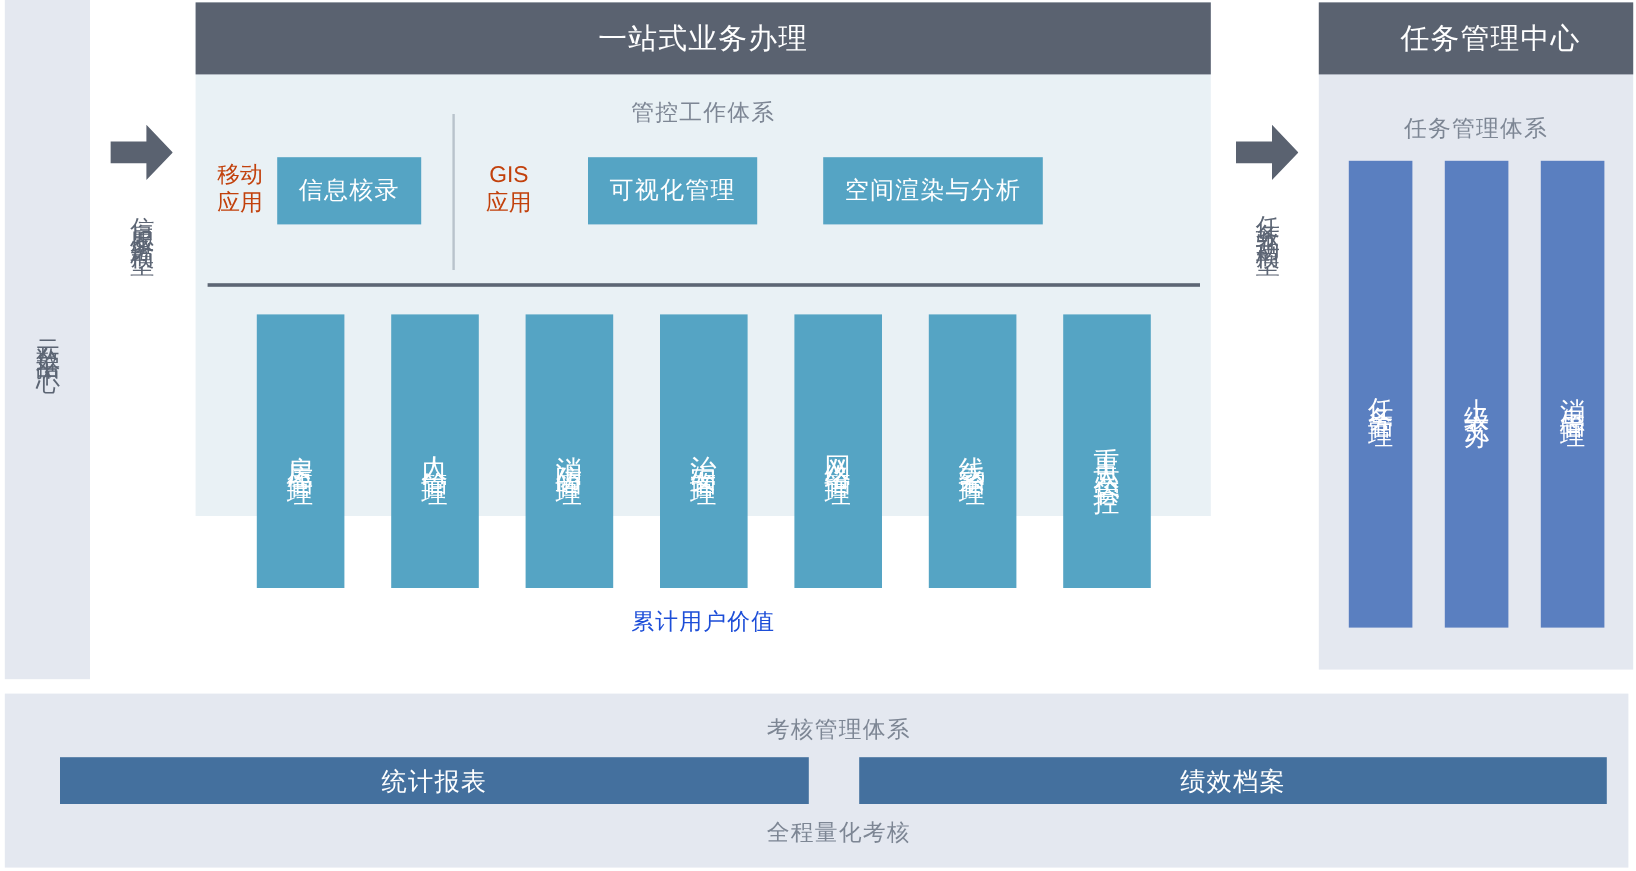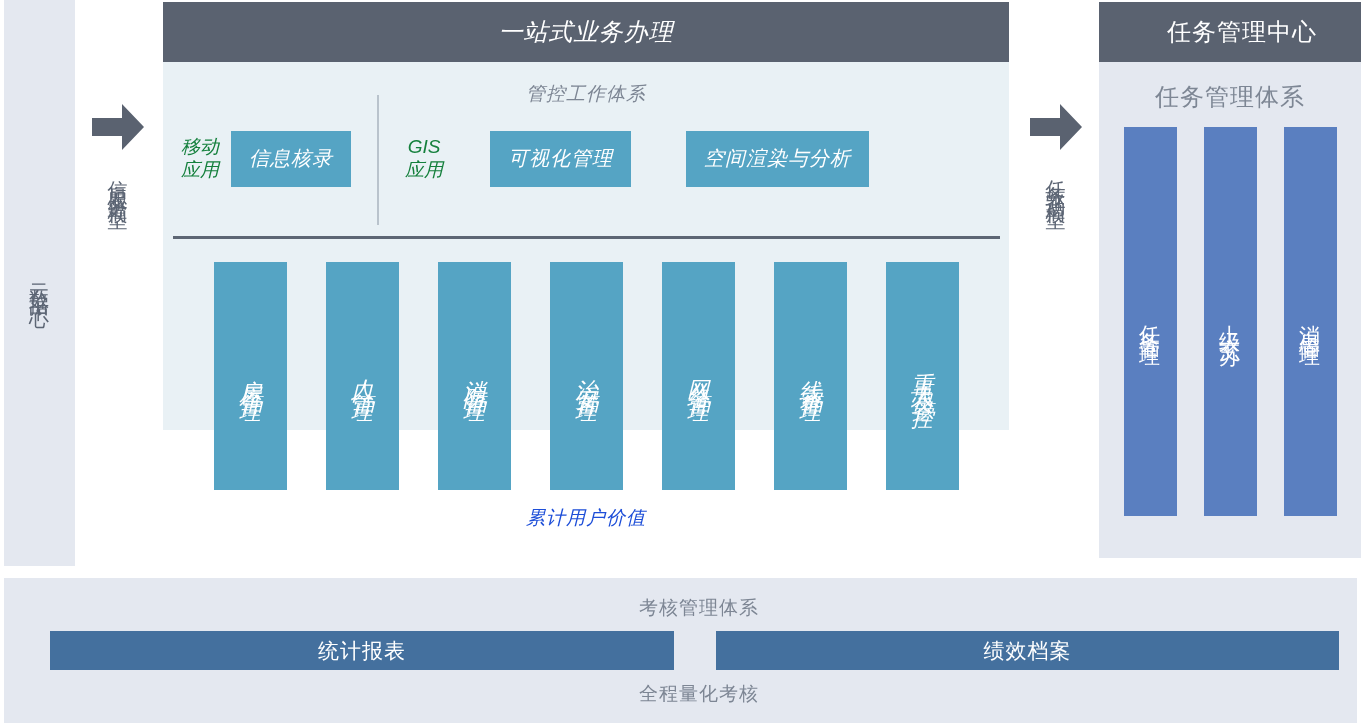--- a/index.html
+++ b/index.html
@@ -72,21 +72,20 @@
   }
 
   
   .center-panel {
     position: absolute;
     left: 163px;
     top: 2px;
     width: 846px;
     height: 428px;
     background: #e9f1f5;
-    font-style: italic;
   }
   .panel-title {
     height: 60px;
     background: #5a6270;
     color: #ffffff;
     font-size: 24px;
     display: flex;
     align-items: center;
     justify-content: center;
     letter-spacing: 1px;
@@ -117,21 +116,21 @@
   .group-divider {
     width: 2px;
     height: 130px;
     background: #b9c3cc;
     margin-left: 26px;
     align-self: flex-start;
     margin-top: -25px;
   }
   .group-name {
     font-size: 19px;
-    color: #15803d;
+    color: #c2410c;
     line-height: 1.18;
     text-align: center;
     white-space: pre-line;
     margin-right: 12px;
   }
   .chip {
     background: #55a4c4;
     color: #ffffff;
     font-size: 20px;
     height: 56px;
@@ -203,23 +202,23 @@
     color: #ffffff;
     font-size: 24px;
     display: flex;
     align-items: center;
     justify-content: center;
     letter-spacing: 1px;
     padding-left: 24px;
   }
   .task-sub {
     text-align: center;
-    font-size: 24px;
+    font-size: 19px;
     color: #7d8694;
-    padding-top: 19px;
+    padding-top: 32px;
     letter-spacing: 1px;
   }
   .task-bars {
     margin-top: 14px;
     display: flex;
     justify-content: center;
     gap: 27px;
   }
   .task-bar {
     width: 53px;

